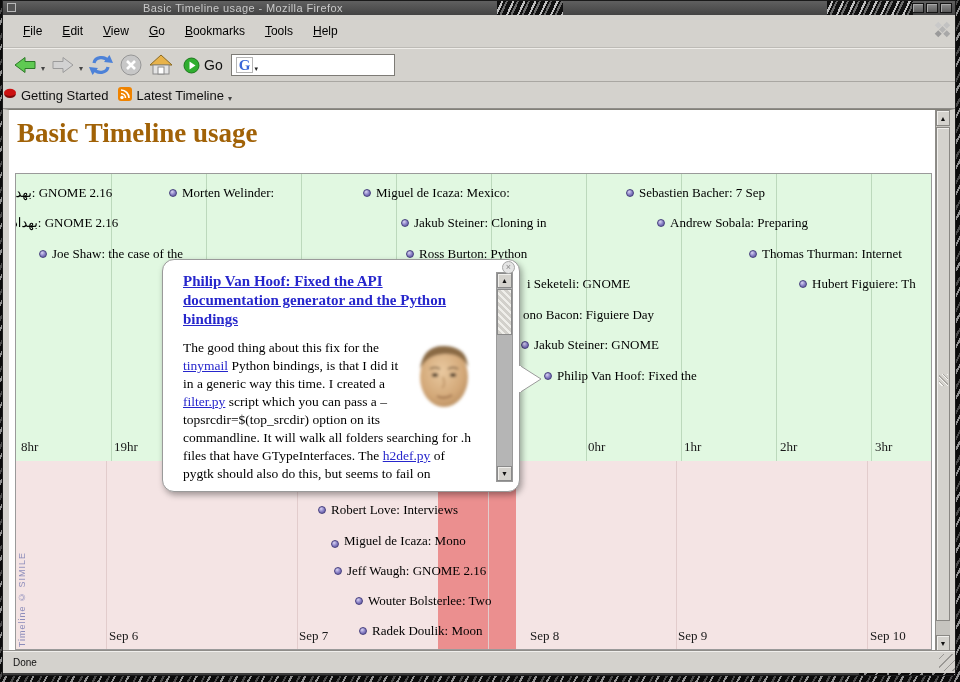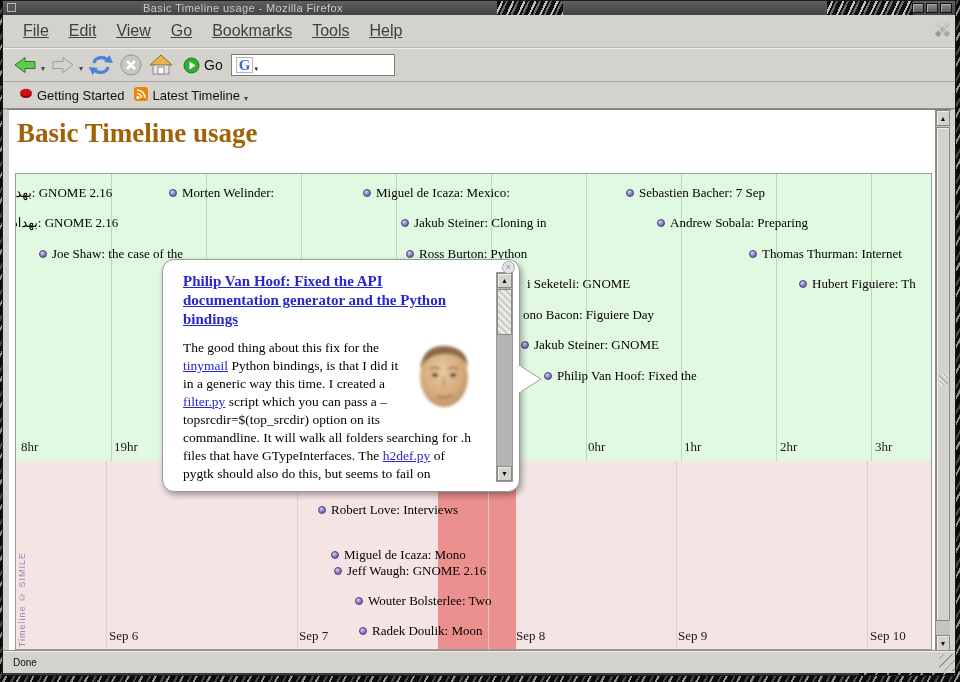--- a/index.html
+++ b/index.html
@@ -18,38 +18,38 @@
   
   .titlebar{ height:14px; background:linear-gradient(#606060,#434343); position:relative; flex:0 0 14px; }
   .win-icon{ position:absolute; left:4px; top:2px; width:9px; height:9px; border:1px solid #b9b9b9; background:#555; }
   .title-text{ position:absolute; left:140px; top:1px; font-size:11px; color:#c9c9c9; letter-spacing:.4px; white-space:nowrap; }
   .stripe-patch{ position:absolute; top:0; height:14px; background:repeating-linear-gradient(115deg,#101010 0 4px,#c0c0c0 4px 6px,#101010 6px 8px,#6a6a6a 8px 10px); }
   .sp1{ left:494px; width:66px; } .sp2{ left:824px; width:86px; }
   .winbtns{ position:absolute; right:3px; top:2px; display:flex; gap:2px; }
   .winbtn{ width:12px; height:10px; background:linear-gradient(#8d8d8d,#5c5c5c); border:1px solid #141414; box-shadow:inset 1px 1px 0 #a8a8a8; }
   
   .menubar{ flex:0 0 33px; background:#d4d2cd; display:flex; align-items:center; padding-left:10px; position:relative; border-bottom:1px solid #bdbbb6; }
-  .menu-item{ display:inline-block; font-size:16px; color:#404040; padding:5px 10px;text-decoration:underline; }
+  .menu-item{ display:inline-block; font-size:12px; color:#000000; padding:5px 10px; }
   .menu-item::first-letter{ text-decoration:underline; }
   .throbber{ position:absolute; right:10px; top:12px; width:5px; height:5px; background:#b5b5b5;
     box-shadow:0 -6px #c2c2c2, 6px 0 #a8a8a8, 0 6px #9a9a9a, -6px 0 #c9c9c9; transform:rotate(45deg); }
   
   .navbar{ flex:0 0 34px; background:#d4d2cd; border-top:1px solid #efede9; border-bottom:1px solid #a9a7a2; display:flex; align-items:center; padding:0 8px; gap:2px; }
   .tbtn{ display:flex; align-items:center; justify-content:center; height:28px; padding:0 1px; }
   .caret{ font-size:8px; color:#444; margin:6px 2px 0 0; }
   .urlbar{ flex:1; height:22px; background:#fff; border:1px solid #7d7b76; display:flex; align-items:center; margin:0 4px; position:relative; }
   .url-text{ font-size:13px; color:#000; margin-left:4px; white-space:nowrap; overflow:hidden; flex:1; }
   .url-drop{ width:17px; height:20px; background:#d4d2cd; border-left:1px solid #9a9894; display:flex; align-items:center; justify-content:center; font-size:8px; color:#333; }
   .go-btn{ display:flex; align-items:center; gap:4px; padding:0 6px; height:26px; }
   .go-label{ font-size:14px; color:#101010; }
   .searchbox{ width:164px; height:22px; background:#fff; border:1px solid #7d7b76; display:flex; align-items:center; padding-left:4px; position:relative; }
   .g-logo{ font-family:"Liberation Serif",serif; font-weight:bold; font-size:15px; color:#3a66d8; border:1px solid #b5b5b5; padding:0 2px; line-height:14px; }
   .g-caret{ font-size:7px; color:#222; margin:8px 0 0 1px; }
   
-  .bookbar{ flex:0 0 27px; background:#d4d2cd; border-bottom:1px solid #8f8d89; display:flex; align-items:center; padding-left:16px; gap:10px; }
+  .bookbar{ flex:0 0 27px; background:#d4d2cd; border-bottom:1px solid #8f8d89; display:flex; align-items:center; padding-left:0; gap:10px; }
   .bm-item{ display:flex; align-items:center; gap:4px; font-size:13px; color:#101010; }
   
   .contentrow{ flex:0 0 542px; display:flex; border-left:6px solid #d4d2cd; border-right:5px solid #d4d2cd; border-top:1px solid #828078; background:#fff; }
   .page{ position:relative; flex:1; background:#fff; overflow:hidden; }
   h1.pagetitle{ position:absolute; left:8px; top:8px; font-family:"Liberation Serif",serif; font-size:27px; font-weight:bold; color:#a16207; }
   .timeline{ position:absolute; left:6px; top:63px; width:917px; height:477px; border:1px solid #9a9a9a; }
   .band{ position:relative; width:100%; overflow:hidden; font-family:"Liberation Serif",serif; }
   .hour-band{ height:287px; background:#e1f8e1; }
   .day-band{ height:188px; background:#f4e4e4; }
   .grid{ position:absolute; top:0; bottom:0; width:1px; }
@@ -275,28 +275,28 @@
           </div>
         <div class="band day-band" id="dayband">
             <div class="highlight" style="left: 422px; width: 78px;"></div>
             <div class="grid" style="left: 90px;"></div>
             <div class="grid" style="left: 281px;"></div>
             <div class="grid" style="left: 472px;"></div>
             <div class="grid" style="left: 660px;"></div>
             <div class="grid" style="left: 851px;"></div>
             <div class="tl-label" style="left: 93px;">Sep 6</div>
             <div class="tl-label" style="left: 283px;">Sep 7</div>
-            <div class="tl-label" style="left: 500px;">Sep 8</div>
+            <div class="tl-label" style="left: 474px; padding-left: 40px;">Sep 8</div>
             <div class="tl-label" style="left: 662px;">Sep 9</div>
             <div class="tl-label" style="left: 854px;">Sep 10</div>
             <div class="ev" style="left: 302px; top: 42px;">
               <span class="dot"></span>
               <span class="ev-label">Robert Love: Interviews</span>
             </div>
-            <div class="ev" style="left: 315px; top: 87px;">
+            <div class="ev" style="left: 315px; top: 73px; align-items: flex-end;">
               <span class="dot"></span>
               <span class="ev-label">Miguel de Icaza: Mono</span>
             </div>
             <div class="ev" style="left: 318px; top: 103px;">
               <span class="dot"></span>
               <span class="ev-label">Jeff Waugh: GNOME 2.16</span>
             </div>
             <div class="ev" style="left: 339px; top: 133px;">
               <span class="dot"></span>
               <span class="ev-label">Wouter Bolsterlee: Two</span>

